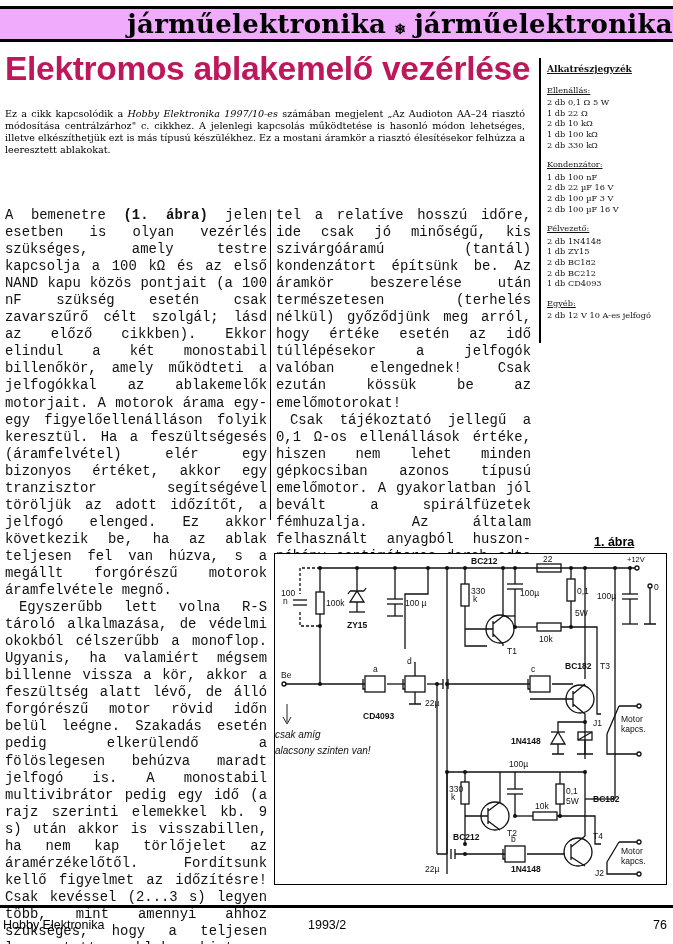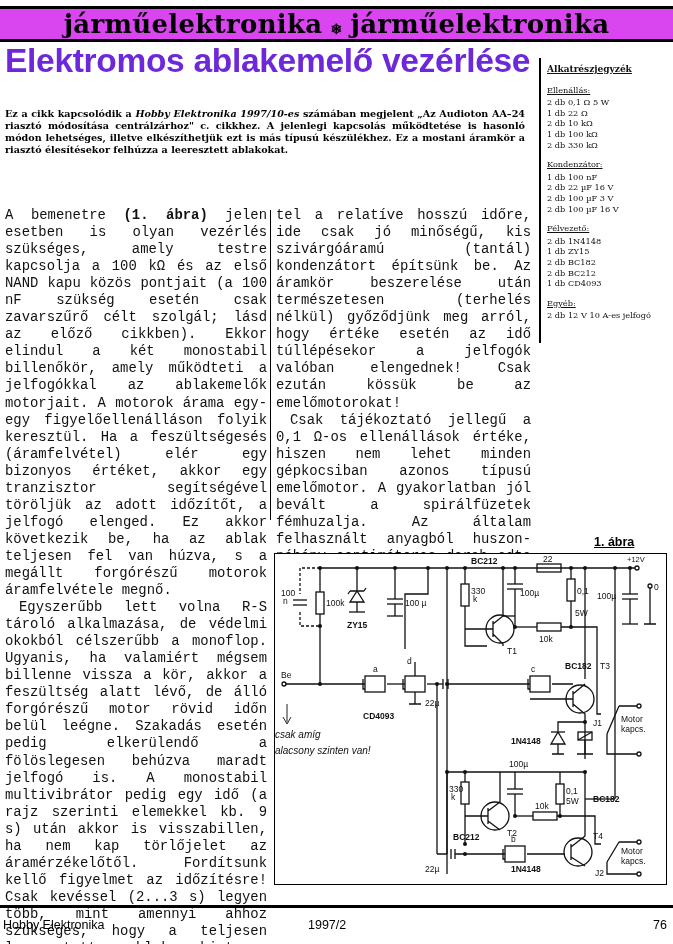--- a/index.html
+++ b/index.html
@@ -1,21 +1,21 @@
 <!DOCTYPE html>
 <html><head>
 <meta charset="utf-8">
 <style>
   html, body { margin: 0; padding: 0; background: #fff; }
   body { width: 673px; height: 944px; position: relative; overflow: hidden; color: #111; font-family: "DejaVu Serif", serif; }
-  .banner { position: absolute; left: 0; top: 6px; width: 673px; height: 36px; background: #d946ef; border-top: 3px solid #000; border-bottom: 3px solid #000; box-sizing: border-box; text-align: center; }
+  .banner { position: absolute; left: 0; top: 6px; width: 673px; height: 36px; background: #f0abfc; border-top: 3px solid #000; border-bottom: 3px solid #000; box-sizing: border-box; text-align: right; }
   .banner span { font-family: "DejaVu Serif", serif; font-weight: bold; font-size: 26px; line-height: 30px; letter-spacing: 0.3px; color: #000; }
   .banner .star { font-size: 14px; vertical-align: middle; margin: 0 8px; }
-  .title { position: absolute; left: 5px; top: 42px; font-family: "Liberation Sans", sans-serif; font-weight: bold; font-size: 33.5px; letter-spacing: -0.3px; color: #6d28d9; white-space: nowrap; }
-  .lead { position: absolute; left: 5px; top: 108px; width: 520px; font-family: "DejaVu Serif", serif; font-weight: bold; font-size: 9.6px; line-height: 12px; text-align: justify; color: #000; }
+  .title { position: absolute; left: 5px; top: 50px; font-family: "Liberation Sans", sans-serif; font-weight: bold; font-size: 33.5px; letter-spacing: -0.3px; color: #be185d; white-space: nowrap; }
+  .lead { position: absolute; left: 5px; top: 108px; width: 520px; font-family: "DejaVu Serif", serif; font-weight: normal; font-size: 9.6px; line-height: 12px; text-align: justify; color: #000; }
   .lead i { font-style: italic; }
   .parts { position: absolute; left: 539px; top: 58px; width: 130px; border-left: 2px solid #000; padding-left: 6px; height: 285px; font-family: "DejaVu Serif", serif; font-size: 8.2px; line-height: 10.6px; color: #111; }
   .parts .ph { font-weight: bold; text-decoration: underline; font-size: 9px; margin-top: 6px; margin-bottom: 10px; }
   .parts .sec { text-decoration: underline; margin-top: 9px; margin-bottom: 2px; }
   .parts .sec.first { margin-top: 0; }
   .col { position: absolute; top: 207px; font-family: Liberation Mono, monospace; font-size: 13.9px; line-height: 17.05px; text-align: justify; color: #111; }
   .col p { margin: 0; }
   .col p.ind { text-indent: 14px; }
   .col1 { left: 5px; width: 262px; }
   .col2 { left: 276px; width: 255px; }
@@ -288,14 +288,14 @@
     <g font-family="DejaVu Serif, serif" font-style="italic" font-size="10" fill="#222">
       <text x="0" y="184">csak amíg</text>
       <text x="0" y="200">alacsony szinten van!</text>
     </g>
     <path d="M12 150 V168 M8 163 L12 170 L16 163" stroke="#222" stroke-width="1" fill="none"></path>
   </svg>
 </div>
 
 <div class="footrule"></div>
 <div class="footer f-left">Hobby Elektronika</div>
-<div class="footer f-mid">1997/2</div>
+<div class="footer f-mid">1993/2</div>
 <div class="footer f-right">76</div>
 
 </body></html>

